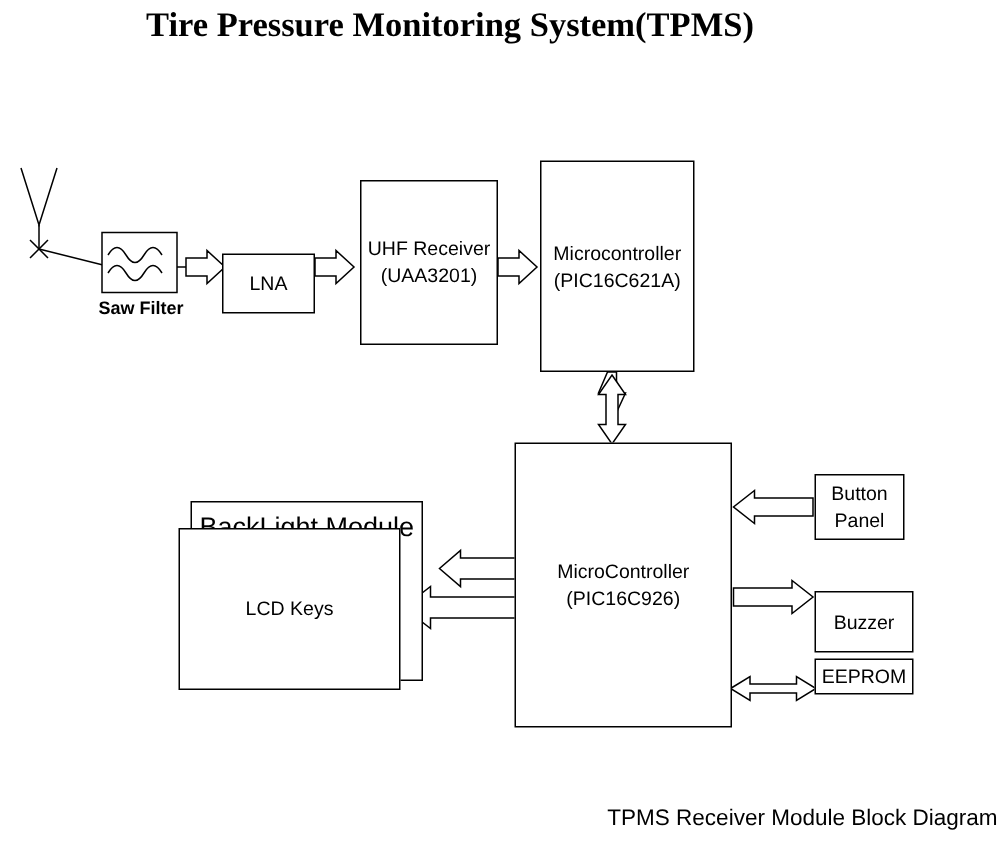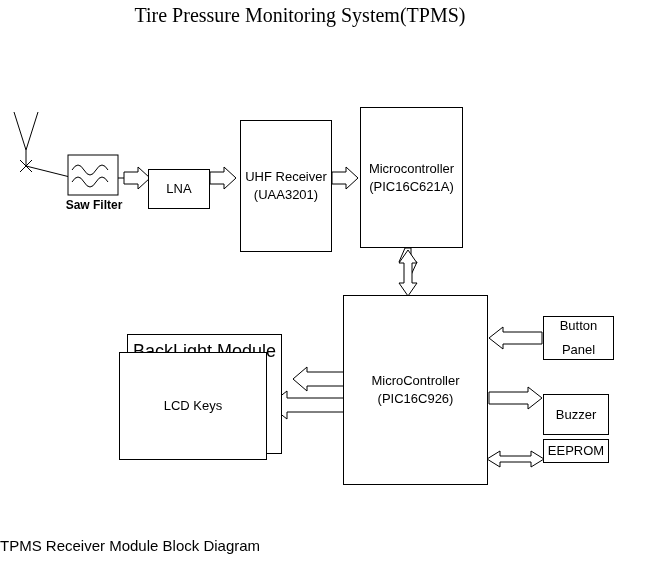--- a/index.html
+++ b/index.html
@@ -19,32 +19,32 @@
     left: 0; top: 0;
     width: 665px;
     height: 574px;
   }
   .title {
     position: absolute;
     left: 0;
     top: 4px;
     width: 600px;
     text-align: center;
-    font-size: 20px;
-    font-weight: normal;
+    font-size: 23px;
+    font-weight: bold;
     font-family: "Liberation Serif", serif;
     color: #000000;
     letter-spacing: 0px;
   }
   .caption {
     position: absolute;
     left: 0;
     top: 537px;
     width: 665px;
-    text-align: left;
+    text-align: right;
     font-size: 15px;
     font-family: "Liberation Sans", sans-serif;
     color: #000000;
   }
   .box {
     position: absolute;
     border: 1px solid #000000;
     background: #ffffff;
     box-sizing: border-box;
     display: flex;
@@ -116,21 +116,21 @@
       <polygon points="487,459 500,451 500,456 531,456 531,451 544,459 531,467 531,462 500,462 500,467" fill="#ffffff" stroke="#000000"></polygon>
     </g>
   </svg>
 
   <div class="label-plain" style="left:58px; top:198px; width:72px;">Saw Filter</div>
 
   <div class="box" style="left:148px; top:158px; width:62px; height:40px;margin-top:11px;">
     <span>LNA</span>
   </div>
 
-  <div class="box" style="left:240px; top:120px; width:92px; height:132px;">
+  <div class="box" style="left:240px; top:120px; width:92px; height:110px;">
     <span>UHF Receiver</span>
     <span class="l2">(UAA3201)</span>
   </div>
 
   <div class="box" style="left:360px; top:107px; width:103px; height:141px;">
     <span>Microcontroller</span>
     <span class="l2">(PIC16C621A)</span>
   </div>
 
   <div class="box" style="left:343px; top:295px; width:145px; height:190px;">
@@ -139,21 +139,21 @@
   </div>
 
   <div class="box" style="left:127px; top:334px; width:155px; height:120px; justify-content:flex-start;">
     <span style="font-size:18px; margin-top:4px;">BackLight Module</span>
   </div>
 
   <div class="box" style="left:119px; top:352px; width:148px; height:108px;">
     <span>LCD Keys</span>
   </div>
 
-  <div class="box" style="left:543px; top:316px; width:71px; height:44px;justify-content:space-between;">
+  <div class="box" style="left:543px; top:316px; width:60px; height:44px;">
     <span>Button</span>
     <span class="l2">Panel</span>
   </div>
 
   <div class="box" style="left:543px; top:378px; width:66px; height:41px;margin-top:16px;">
     <span>Buzzer</span>
   </div>
 
   <div class="box" style="left:543px; top:439px; width:66px; height:24px;">
     <span>EEPROM</span>

